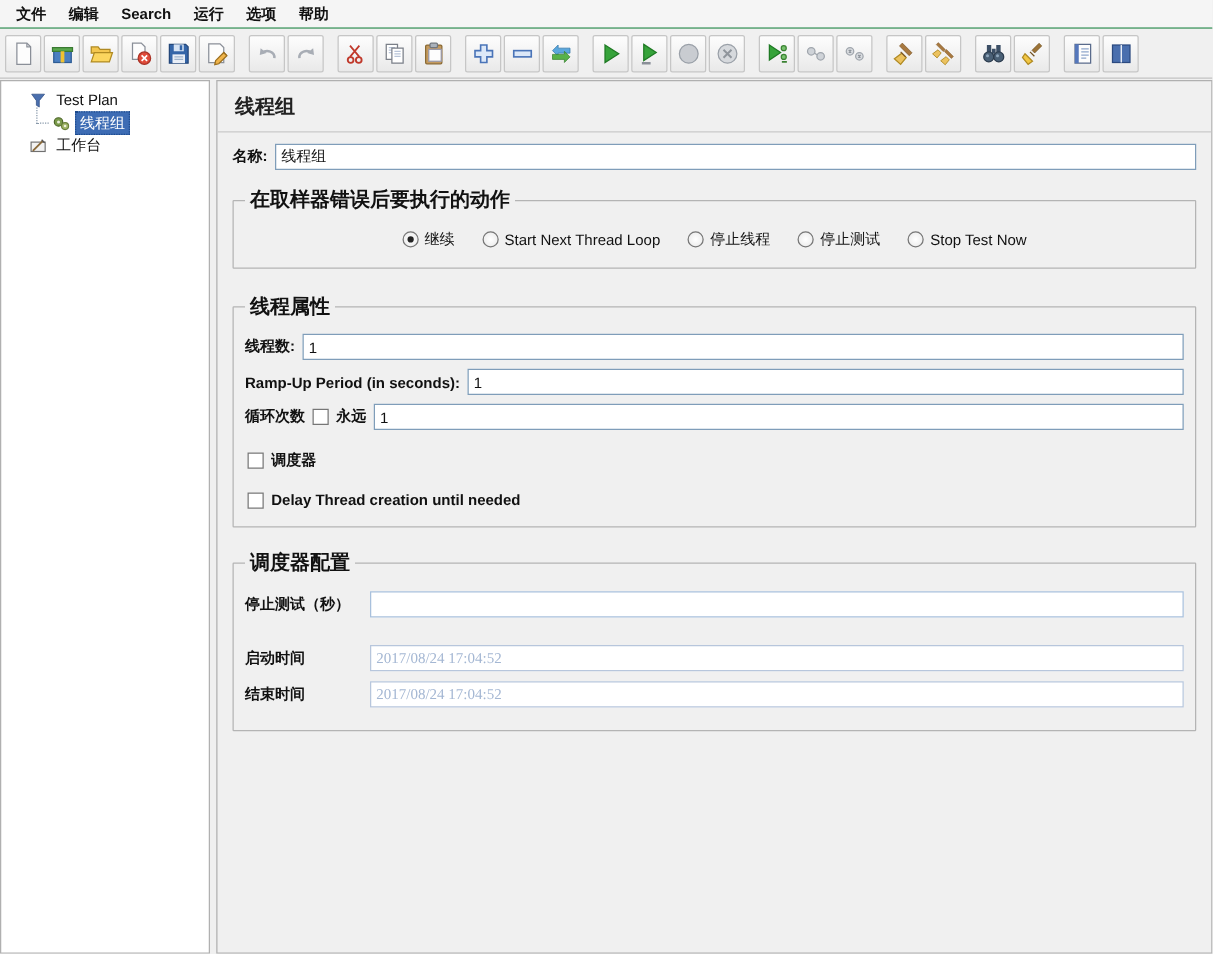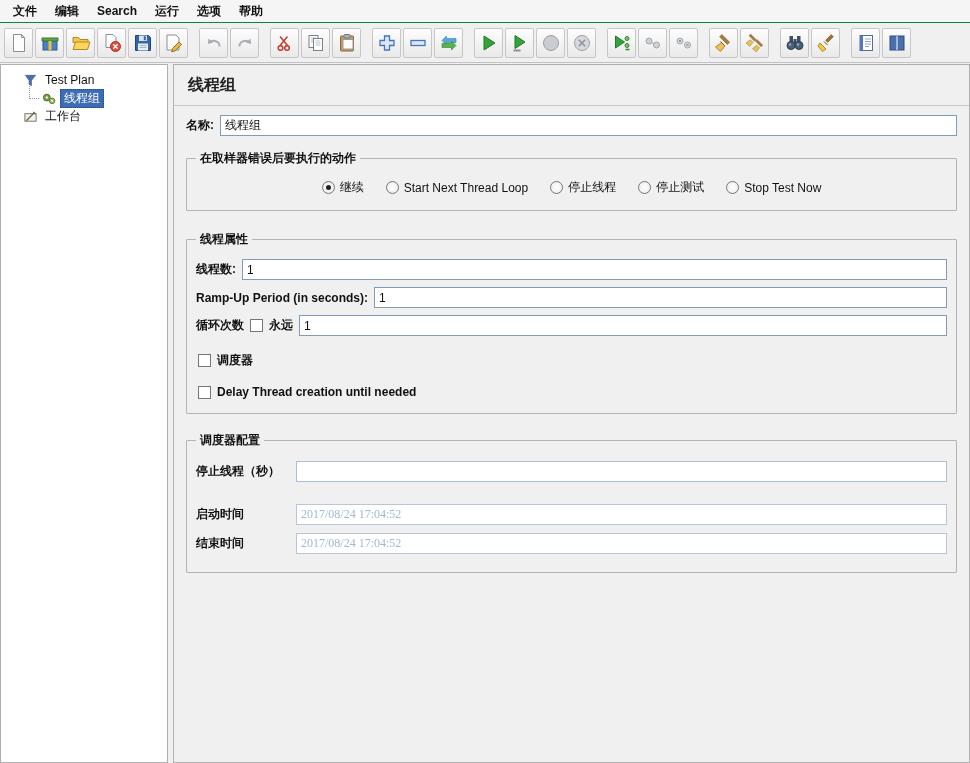--- a/index.html
+++ b/index.html
@@ -57,21 +57,21 @@
   .form-row label, .blabel { font-weight:bold; white-space:nowrap; }
   input.field {
     flex:1; height:21px; min-width:0;
     border:1px solid #7f9db9; background:#fff;
     font:12px "Liberation Sans","DejaVu Sans",sans-serif; padding:1px 4px; color:#111;
   }
   fieldset {
     border:1px solid #b4b4b4; border-radius:1px;
     margin:14px 0 0 0; padding:4px 9px 10px 9px; background:transparent;
   }
-  legend { font-weight:bold; padding:0 4px; font-size:12px; }
+  legend { font-weight:bold; padding:0 4px; font-size:16px; }
   
   .radio-row { display:flex; justify-content:center; align-items:center; gap:22px; padding:8px 0 4px 0; }
   .radio-opt { display:flex; align-items:center; gap:5px; font-weight:normal; cursor:default; }
   .radio {
     width:13px; height:13px; flex:0 0 13px; border-radius:50%;
     border:1px solid #767676; background:radial-gradient(#ffffff,#e8e8e8);
     display:inline-flex; align-items:center; justify-content:center;
   }
   .radio.checked::after { content:""; width:5px; height:5px; border-radius:50%; background:#222; }
   .checkbox {
@@ -416,21 +416,21 @@
       <div class="check-row">
         <span class="checkbox"></span>
         <span class="blabel">Delay Thread creation until needed</span>
       </div>
     </fieldset>
 
     <fieldset style="margin-top:18px;">
       <legend>调度器配置</legend>
 
       <div class="sched-row">
-        <label>停止线程（秒）</label>
+        <label>停止测试（秒）</label>
         <input class="field" type="text" value="" style="">
       </div>
 
 
       <div class="gap8"></div>
 
       <div class="sched-row">
         <label>启动时间</label>
         <input class="field muted" type="text" value="2017/08/24 17:04:52" style="">
       </div>

